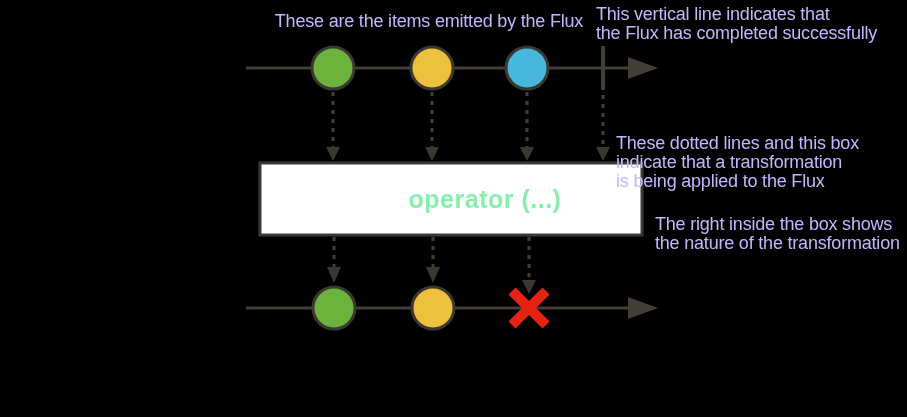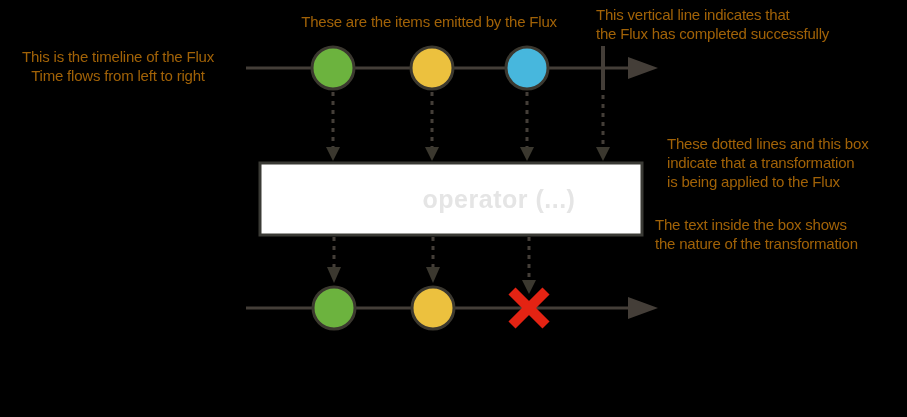--- a/index.html
+++ b/index.html
@@ -6,35 +6,34 @@
   .stage{
     position:relative;
     width:907px;height:417px;
     background:#000000;
     overflow:hidden;
     font-family:"Liberation Sans","DejaVu Sans",sans-serif;
   }
   .stage svg{position:absolute;left:0;top:0;}
   .note{
     position:absolute;
-    color:#a16207;
-    font-size:15px;
+    color:#c4b5fd;
+    font-size:18px;
     line-height:19px;
     letter-spacing:-0.2px;
     white-space:pre-line;
   }
   .note.center{transform:translateX(-50%);text-align:center;}
   .operator-label{
     position:absolute;
     left:260px;top:163px;width:450px;height:72px;
     display:flex;align-items:center;justify-content:center;
-    color:#e5e5e5;
+    color:#86efac;
     font-size:25px;font-weight:bold;
     letter-spacing:0.5px;
-    padding-left:14px;
   }
 </style>
 </head>
 <body>
 
 <div class="stage">
 
   <svg width="907" height="417" viewBox="0 0 907 417">
 
     <line x1="246" y1="68" x2="632" y2="68" stroke="#443e38" stroke-width="3"></line>
@@ -71,30 +70,28 @@
     <circle cx="433" cy="308" r="21" stroke="#3b382f" stroke-width="3" fill="#ecc13e"></circle>
 
     <g>
       <line x1="512" y1="291" x2="546" y2="325" stroke="#e42313" stroke-width="10" stroke-linecap="butt"></line>
       <line x1="546" y1="291" x2="512" y2="325" stroke="#e42313" stroke-width="10" stroke-linecap="butt"></line>
     </g>
   </svg>
 
   <div class="operator-label">operator (...)</div>
 
-  <div class="note center" style="left:118px;top:47px;">This is the timeline of the Flux
-Time flows from left to right</div>
 
   <div class="note center" style="left:429px;top:12px;">These are the items emitted by the Flux</div>
 
   <div class="note" style="left:596px;top:5px;">This vertical line indicates that
 the Flux has completed successfully</div>
 
-  <div class="note" style="left:667px;top:134px;">These dotted lines and this box
+  <div class="note" style="left:616px;top:134px;">These dotted lines and this box
 indicate that a transformation
 is being applied to the Flux</div>
 
-  <div class="note" style="left:655px;top:215px;">The text inside the box shows
+  <div class="note" style="left:655px;top:215px;">The right inside the box shows
 the nature of the transformation</div>
 
 
 
 </div>
 
 </body></html>

